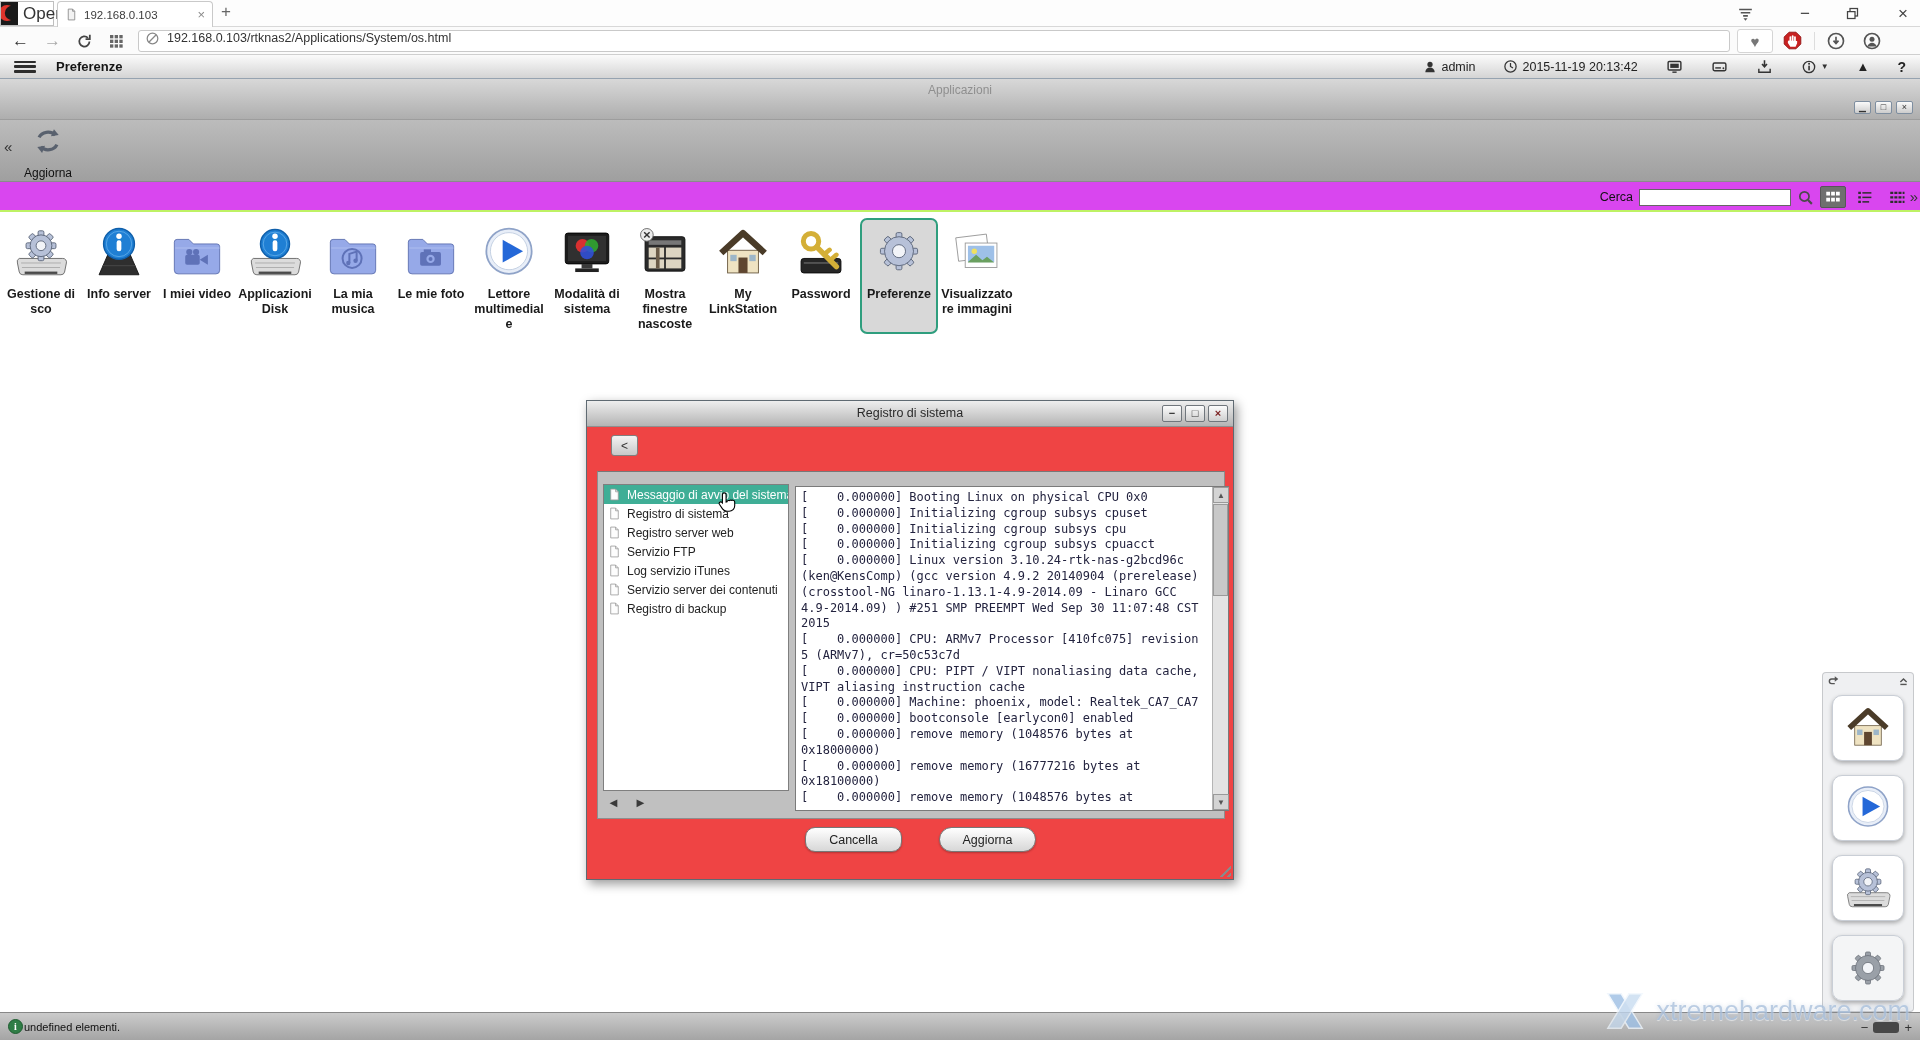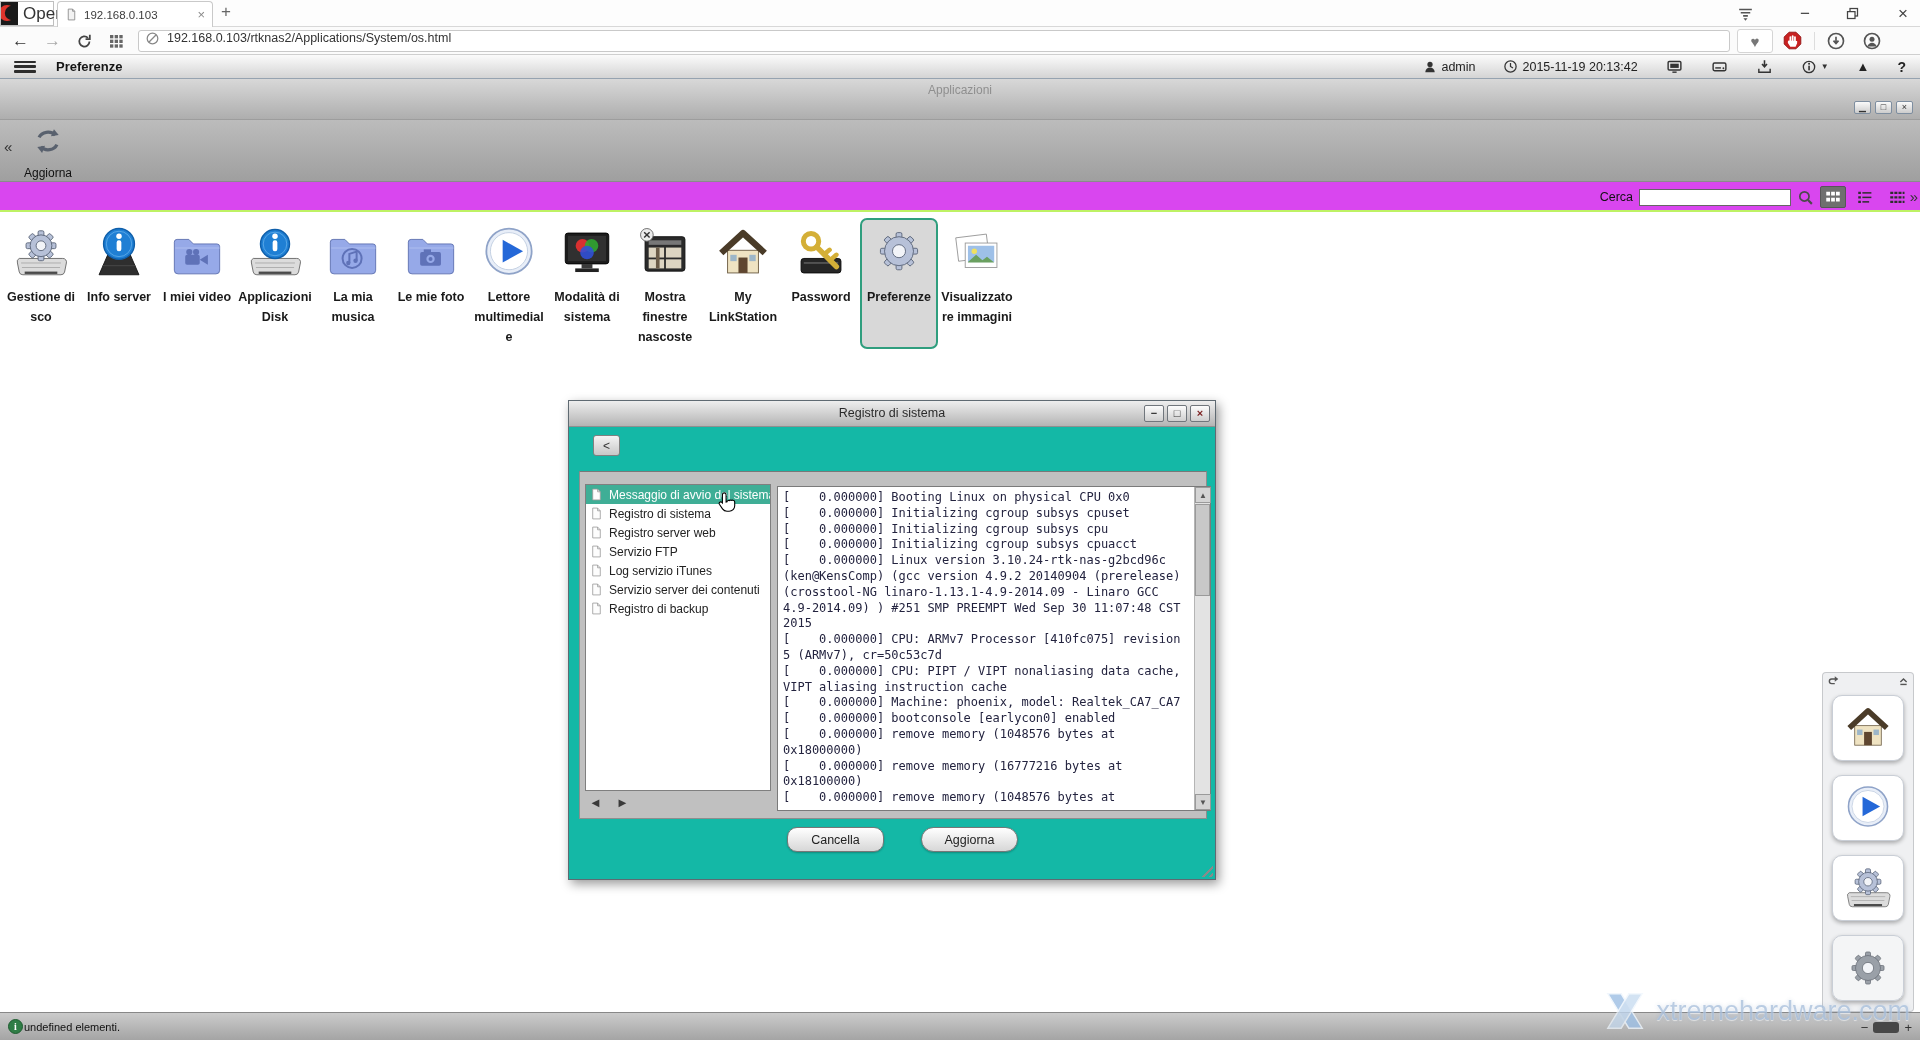--- a/index.html
+++ b/index.html
@@ -60,25 +60,25 @@
   #searchzone .lbl { font-size:12.5px; color:#111; }
   #search-input { width:152px; height:17px; border:1px solid #666; background:#fff; font-size:11px; padding:0 3px; }
   .viewbtn { width:26px; height:22px; display:flex; align-items:center; justify-content:center; border-radius:2px; }
   .viewbtn.sel { background:#6f6f6f; border:1px solid #575757; }
   #collapse-right { position:absolute; right:2px; top:109px; font-size:15px; color:#333; }
   #app-content { position:absolute; left:0; top:133px; width:1920px; height:800px; background:#fff; }
 
   #apps-row { position:absolute; left:2px; top:6px; display:flex; }
   .app { width:78px; padding-top:4px; text-align:center; border:2px solid transparent; }
   .app .ic { width:58px; height:58px; margin:0 auto; }
-  .app .lbl { margin-top:5px; font-size:12.5px; font-weight:bold; color:#1a1a1a; line-height:20px; word-wrap:break-word; }
+  .app .lbl { margin-top:5px; font-size:12.5px; font-weight:bold; color:#1a1a1a; line-height:15px; word-wrap:break-word; }
   .app.selected { border-color:#2f9e7e; background:#d8d8d8; border-radius:7px; }
 
   
-  #dialog { position:absolute; left:568px; top:400px; width:648px; height:480px; background:#14b8a6; border:1px solid #5f6a72; box-shadow:3px 4px 10px rgba(0,0,0,.4); z-index:40; }
+  #dialog { position:absolute; left:586px; top:400px; width:648px; height:480px; background:#ef4444; border:1px solid #5f6a72; box-shadow:3px 4px 10px rgba(0,0,0,.4); z-index:40; }
   #dlg-titlebar { position:absolute; left:0; top:0; width:100%; height:26px; background:linear-gradient(#eeeeee,#b4b4b4); border-bottom:1px solid #8f8f8f; }
   #dlg-title { position:absolute; width:100%; top:5px; text-align:center; font-size:12.5px; color:#2a2a2a; }
   #dlg-btns { position:absolute; right:5px; top:4px; display:flex; gap:3px; }
   .dlg-ctl { width:20px; height:17px; background:linear-gradient(#fcfcfc,#cfcfcf); border:1px solid #70767c; border-radius:2px; font-size:11px; font-weight:bold; color:#333; display:flex; align-items:center; justify-content:center; line-height:1; }
   .dlg-ctl.close { color:#7a1f1f; }
   #dlg-back { position:absolute; left:24px; top:34px; width:27px; height:21px; background:linear-gradient(#f4f4f4,#c8c8c8); border:1px solid #808080; border-radius:3px; font-size:12px; color:#333; display:flex; align-items:center; justify-content:center; }
   #dlg-panel { position:absolute; left:10px; top:70px; width:628px; height:348px; background:#c0c0c0; border:1px solid #8e8e8e; border-top-color:#787878; }
   #log-list { position:absolute; left:16px; top:83px; width:186px; height:307px; background:#fff; border:1px solid #7f7f7f; overflow:hidden; }
   .log-item { height:19px; display:flex; align-items:center; font-size:12px; color:#222; white-space:nowrap; overflow:hidden; padding-left:4px; }
   .log-item .pic { flex:0 0 13px; margin-right:6px; }

